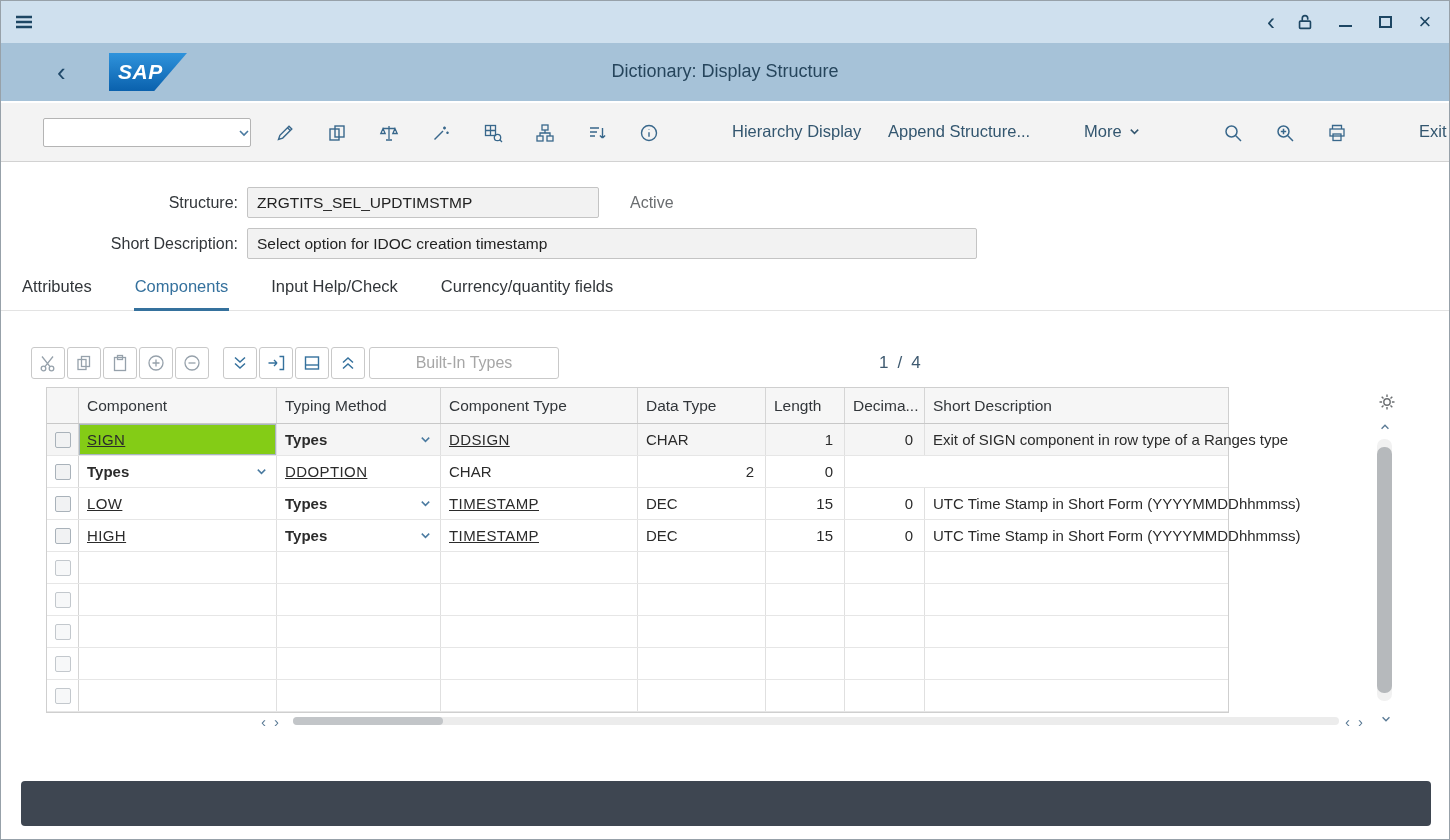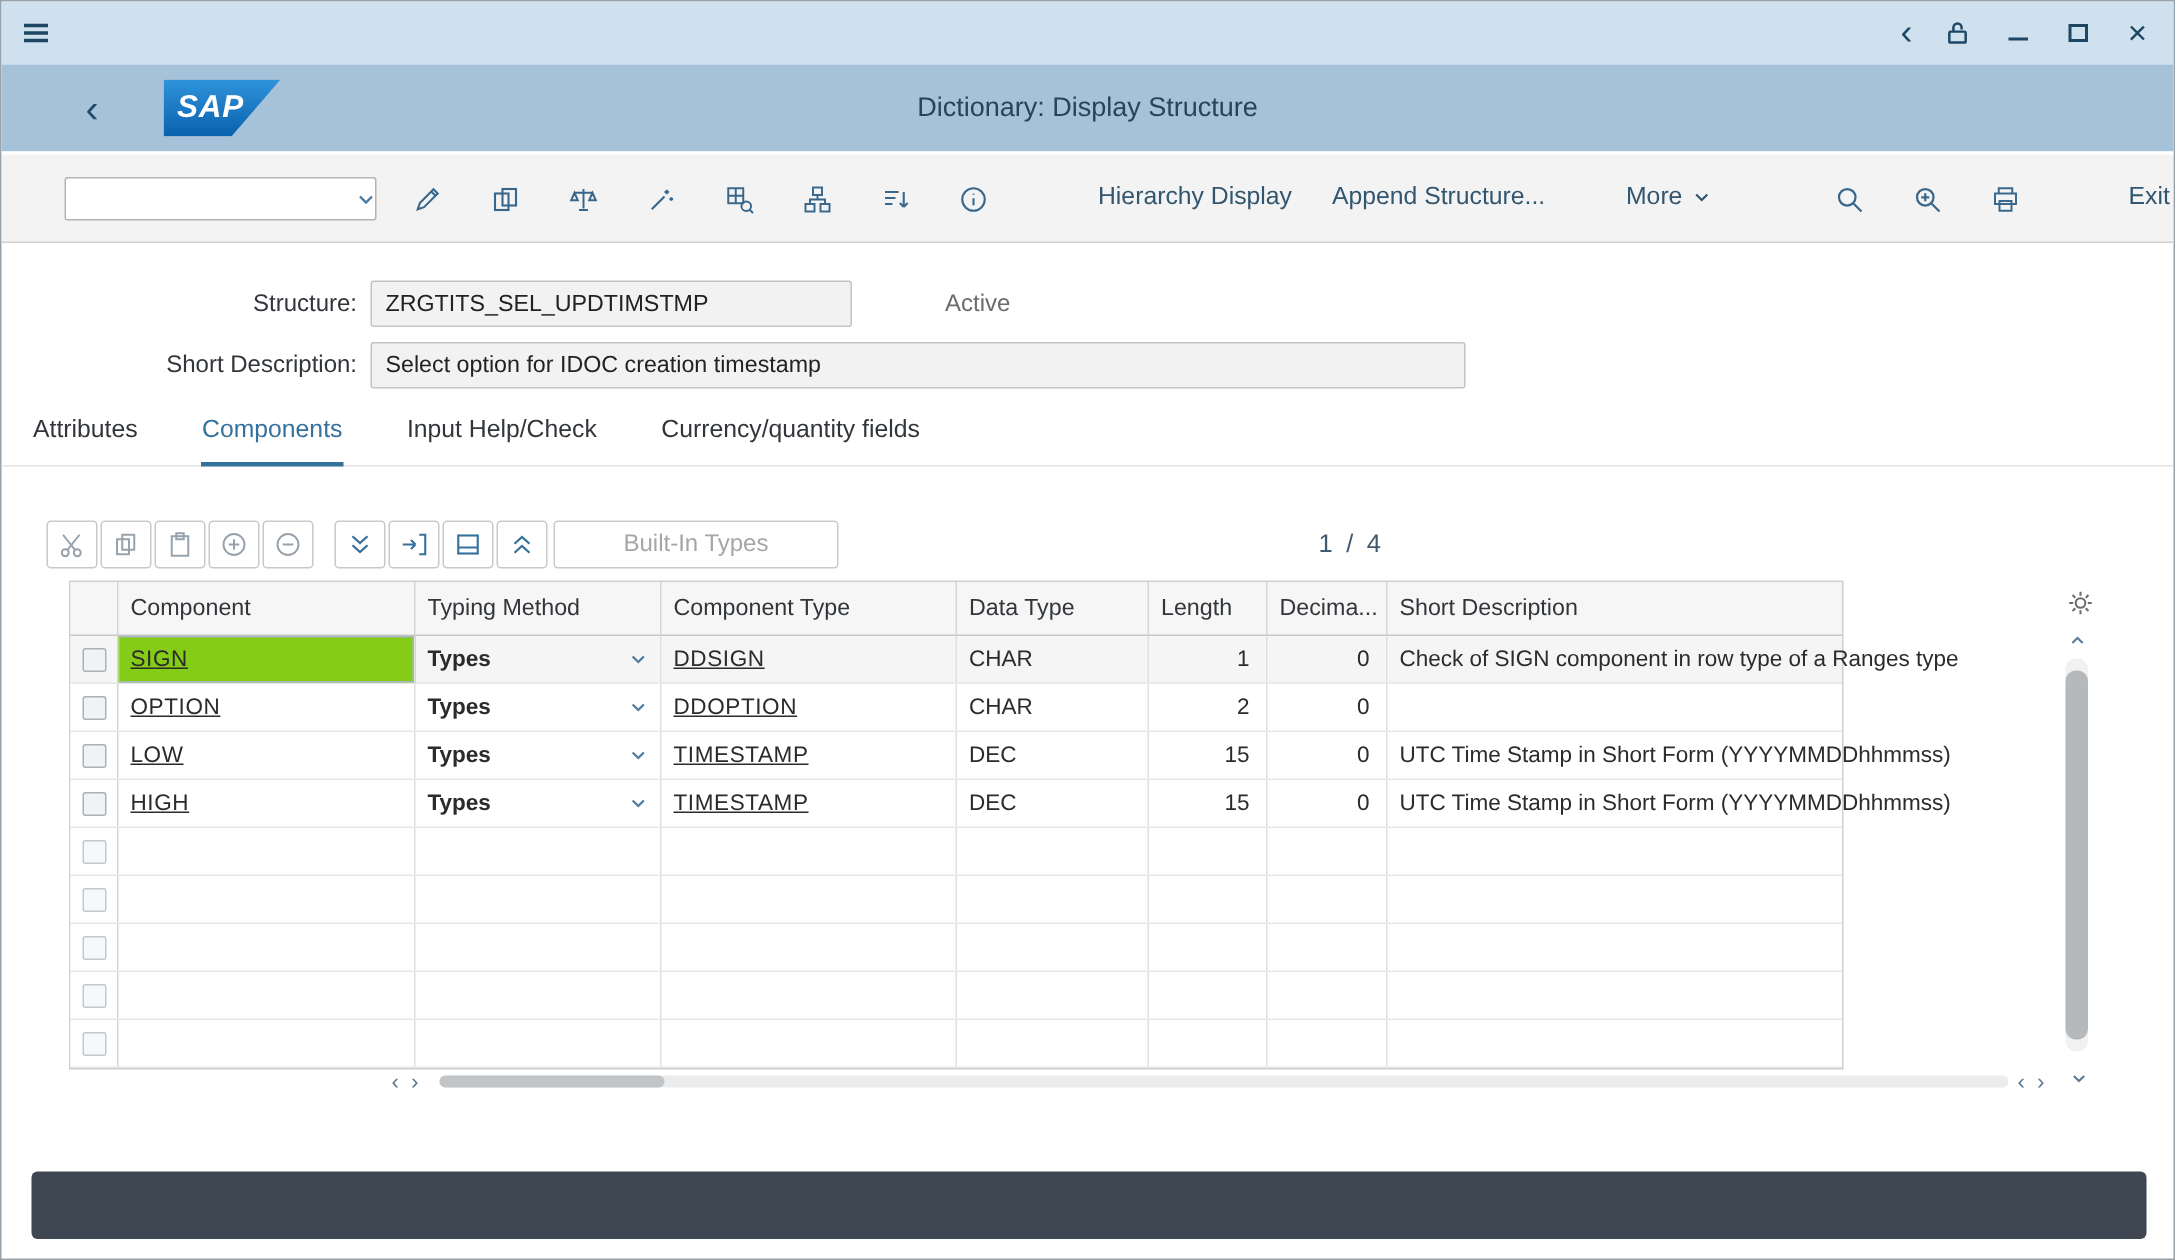--- a/index.html
+++ b/index.html
@@ -209,21 +209,21 @@
       <svg width="22" height="22" viewBox="0 0 22 22" stroke="currentColor" stroke-width="1.3" fill="none">
           <path d="M6.5 7V3.5h9V7"></path>
           <rect x="4" y="7" width="14" height="7"></rect>
           <rect x="7" y="12" width="8" height="6.5"></rect>
         </svg>
     </span>
     <span class="tb-link" style="left:1377px">Exit</span>
   </div>
 
   <div class="form-label" style="top:193px">Structure:</div>
-  <div class="field" style="left:246px; top:186px; width:321px">ZRGTITS_SEL_UPDTIMSTMP</div>
+  <div class="field" style="left:246px; top:186px; width:352px">ZRGTITS_SEL_UPDTIMSTMP</div>
   <div class="active-txt" style="left:629px; top:193px">Active</div>
 
   <div class="form-label" style="top:234px">Short Description:</div>
   <div class="field" style="left:246px; top:227px; width:730px">Select option for IDOC creation timestamp</div>
 
   <div class="tabline"></div>
   <div class="tabstrip">
     <span class="tab">Attributes</span>
     <span class="tab selected">Components</span>
     <span class="tab">Input Help/Check</span>
@@ -314,28 +314,27 @@
         <span class="chev">
           <svg width="13" height="13" viewBox="0 0 14 14" stroke="currentColor" stroke-width="1.6" fill="none">
                 <path d="M3 5l4 4 4-4"></path>
               </svg>
         </span>
       </div>
       <div class="cell"><span class="cell-link">DDSIGN</span></div>
       <div class="cell">CHAR</div>
       <div class="cell num">1</div>
       <div class="cell num">0</div>
-      <div class="cell" style="border-right:0">Check of SIGN component in row type of a Ranges type</div>
+      <div class="cell" style="border-right:0">Exit of SIGN component in row type of a Ranges type</div>
     </div>
 
     <div class="trow">
       <div class="cell c-check">
             <span class="checkbox"></span>
           </div>
-      <div class="cell c-comp"><span class="cell-link">OPTION</span></div>
       <div class="cell c-typing">
         <span>Types</span>
         <span class="chev">
           <svg width="13" height="13" viewBox="0 0 14 14" stroke="currentColor" stroke-width="1.6" fill="none">
                 <path d="M3 5l4 4 4-4"></path>
               </svg>
         </span>
       </div>
       <div class="cell"><span class="cell-link">DDOPTION</span></div>
       <div class="cell">CHAR</div>

